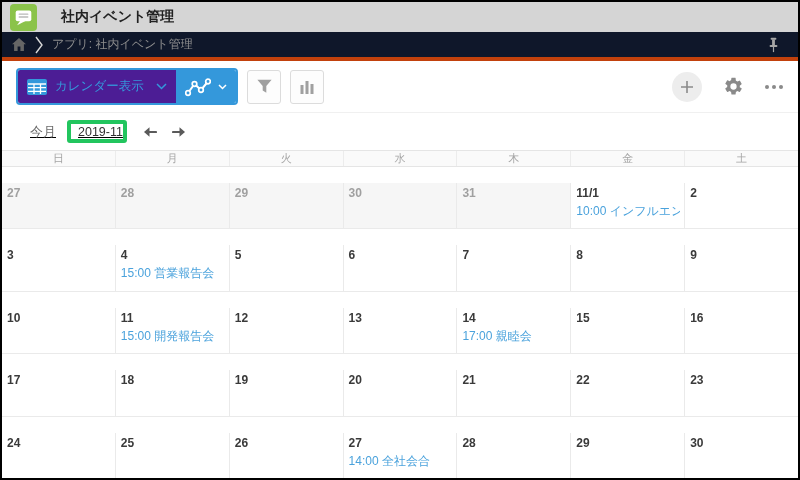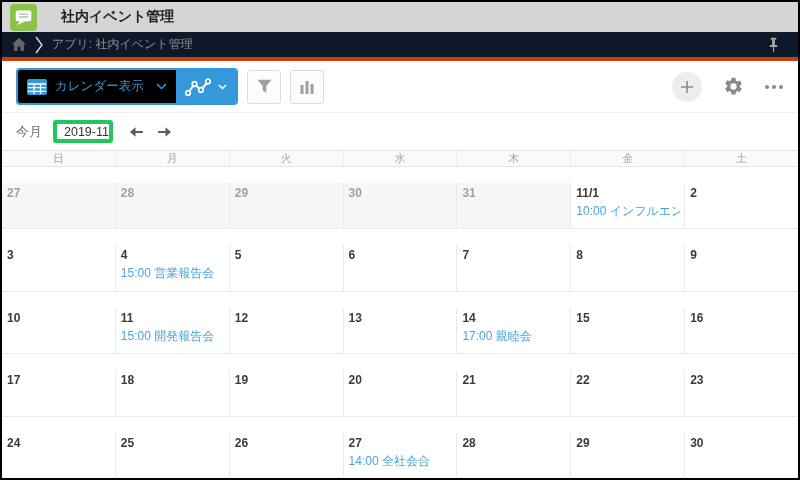--- a/index.html
+++ b/index.html
@@ -15,31 +15,31 @@
   .app-icon { width: 27px; height: 27px; border-radius: 4px; background: var(--green,#8bc34a); display:flex; align-items:center; justify-content:center; flex:0 0 27px; }
   .app-title { margin-left: 24px; font-size: 14px; font-weight: bold; color: #222; }
   
   .breadcrumb { flex: 0 0 29px; background:#0f172a; border-bottom:4px solid #c2410c; display:flex; align-items:center; padding:0 17px 0 10px; }
   .crumb-sep { margin-left: 9px; display:flex; }
   .crumb-text { font-size:12px; color:#8f8f8f; margin-left:9px; flex:1; }
   .pin-btn { background:none; border:none; cursor:pointer; display:flex; padding:2px; }
   
   .toolbar { flex:0 0 52px; display:flex; align-items:center; padding:0 15px 0 14px; border-bottom:1px solid #f0f0f0; }
   .view-group { display:flex; height:37px; border:2px solid var(--accent,#3498db); border-radius:4px; overflow:hidden; }
-  .view-select { width:158px; background:#000000; display:flex; align-items:center; padding:0 9px; cursor:pointer; color:var(--accent,#3498db); }
+  .view-select { width:158px; background:#4c1d95; display:flex; align-items:center; padding:0 9px; cursor:pointer; color:var(--accent,#3498db); }
   .view-label { font-size:12.5px; margin-left:8px; flex:1; white-space:nowrap; }
   .graph-btn { width:60px; background:var(--accent,#3498db); color:#fff; display:flex; align-items:center; justify-content:center; gap:7px; cursor:pointer; border:none; }
   .icon-btn { width:34px; height:34px; margin-left:9px; background:#fdfdfd; border:1px solid #dcdcdc; border-radius:3px; display:flex; align-items:center; justify-content:center; cursor:pointer; color:#a0a0a0; }
   .right-tools { margin-left:auto; display:flex; align-items:center; gap:21px; }
   .plus-btn { width:30px; height:30px; border-radius:50%; background:#ededed; border:none; display:flex; align-items:center; justify-content:center; cursor:pointer; color:#8a8a8a; }
   .flat-btn { background:none; border:none; cursor:pointer; display:flex; align-items:center; color:#8a8a8a; padding:0; }
   .more-btn { gap:3px; }
   .more-btn .dot { width:4px; height:4px; border-radius:50%; background:#8a8a8a; display:block; }
   
-  .date-nav { flex:0 0 37px; display:flex; align-items:center; padding-left:14px; }
+  .date-nav { flex:0 0 37px; display:flex; align-items:center; padding-left:28px;text-decoration:underline; }
   .scope-label { font-size:13px; color:#6b6b6b; }
   .month-input { width:60px; height:23px; margin-left:11px; border:4px solid #22c55e; border-radius:3px; font-size:12.5px; color:#333; padding-left:7px; font-family:inherit; outline:none; }
   .nav-arrow { margin-left:15px; background:none; border:none; cursor:pointer; padding:0; display:flex; color:#5a5a5a; }
   
   .weekday-row { flex:0 0 17px; display:flex; background:#fafafa; border-top:1px solid #e5e5e5; border-bottom:1px solid #e5e5e5; }
   .wd { flex:1; font-size:11px; color:#a5a5a5; text-align:center; line-height:15px; border-right:1px solid #ececec; }
   .wd:last-child { border-right:none; }
   .cal-grid { flex:1; display:flex; flex-direction:column; }
   .cal-row { flex:1; display:flex; border-bottom:1px solid #eaeaea; }
   .cal-row:last-child { border-bottom:none; }

